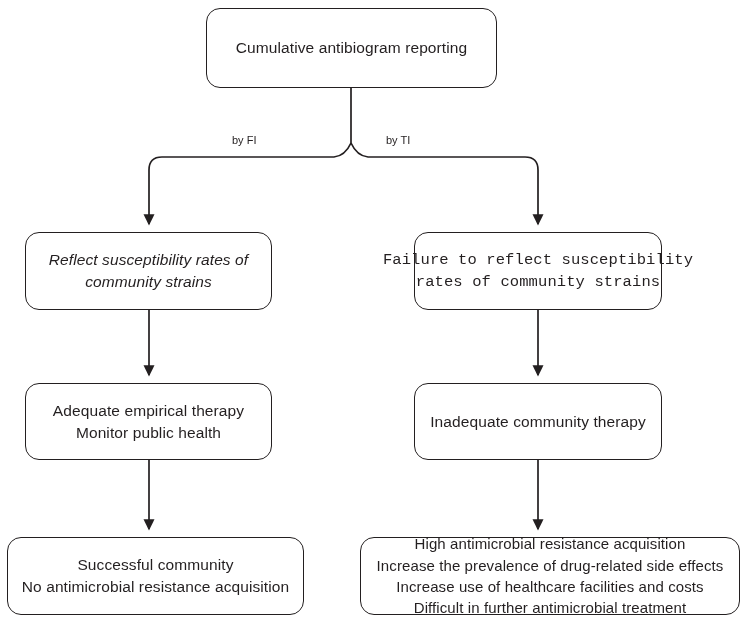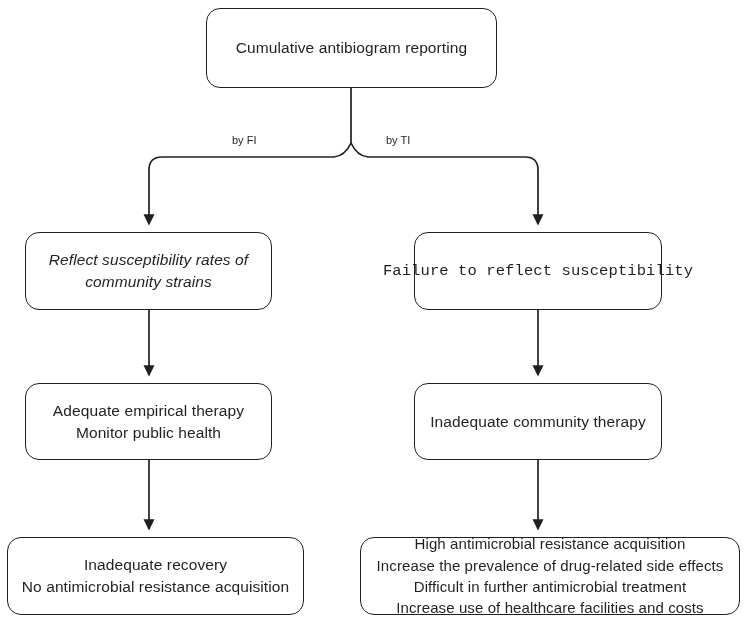--- a/index.html
+++ b/index.html
@@ -86,43 +86,44 @@
 
   <div class="node" id="n-l2">
     <div class="lines">
       <div>Adequate empirical therapy</div>
       <div>Monitor public health</div>
     </div>
   </div>
 
   <div class="node" id="n-l3">
     <div class="lines">
-      <div>Inadequate recovery</div>
+      <div>Successful community</div>
       <div>No antimicrobial resistance acquisition</div>
     </div>
   </div>
 
   <div class="node" id="n-r1">
     <div class="lines">
       <div>Failure to reflect susceptibility</div>
+      <div>rates of community strains</div>
     </div>
   </div>
 
   <div class="node" id="n-r2">
     <div class="lines">
       <div>Inadequate community therapy</div>
     </div>
   </div>
 
   <div class="node" id="n-r3">
     <div class="lines">
       <div>High antimicrobial resistance acquisition</div>
       <div>Increase the prevalence of drug-related side effects</div>
+      <div>Increase use of healthcare facilities and costs</div>
       <div>Difficult in further antimicrobial treatment</div>
-      <div>Increase use of healthcare facilities and costs</div>
     </div>
   </div>
 
   <div class="edge-label" id="lbl-left">by FI</div>
 
   <div class="edge-label" id="lbl-right">by TI</div>
 
 </div>
 
 </body></html>

